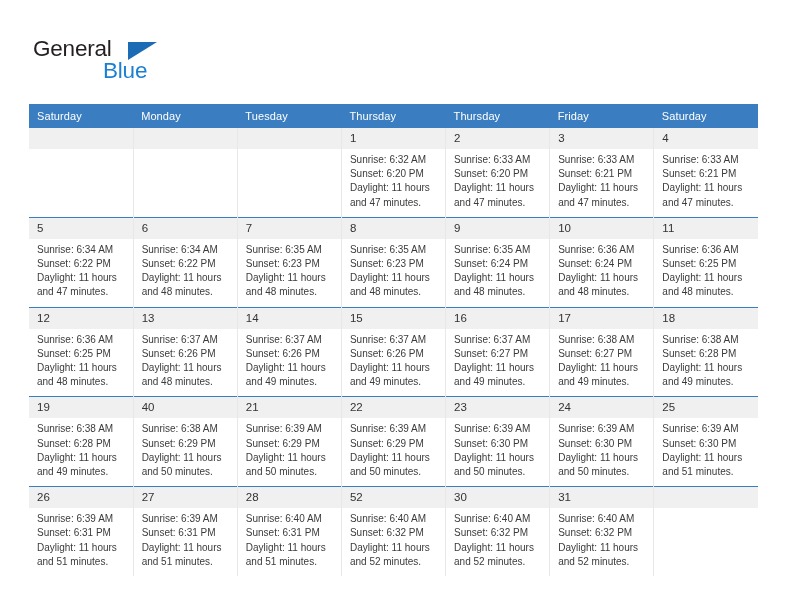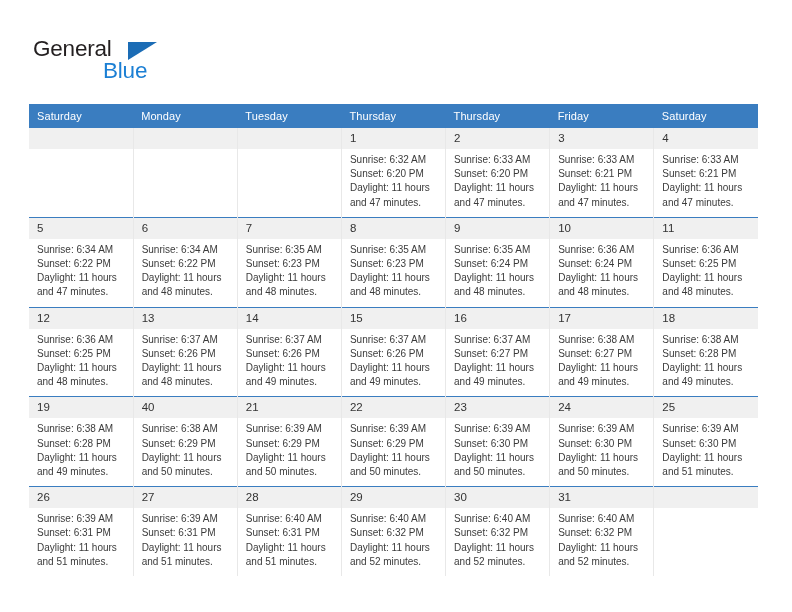--- a/index.html
+++ b/index.html
@@ -496,21 +496,21 @@
               <div class="details">
                 <div>Sunrise: 6:40 AM</div>
                 <div>Sunset: 6:31 PM</div>
                 <div>Daylight: 11 hours</div>
                 <div>and 51 minutes.</div>
               </div>
             </div>
           </td>
           <td>
             <div class="cell-inner">
-              <span class="daynum">29</span>
+              <span class="daynum">52</span>
               <div class="details">
                 <div>Sunrise: 6:40 AM</div>
                 <div>Sunset: 6:32 PM</div>
                 <div>Daylight: 11 hours</div>
                 <div>and 52 minutes.</div>
               </div>
             </div>
           </td>
           <td>
             <div class="cell-inner">

